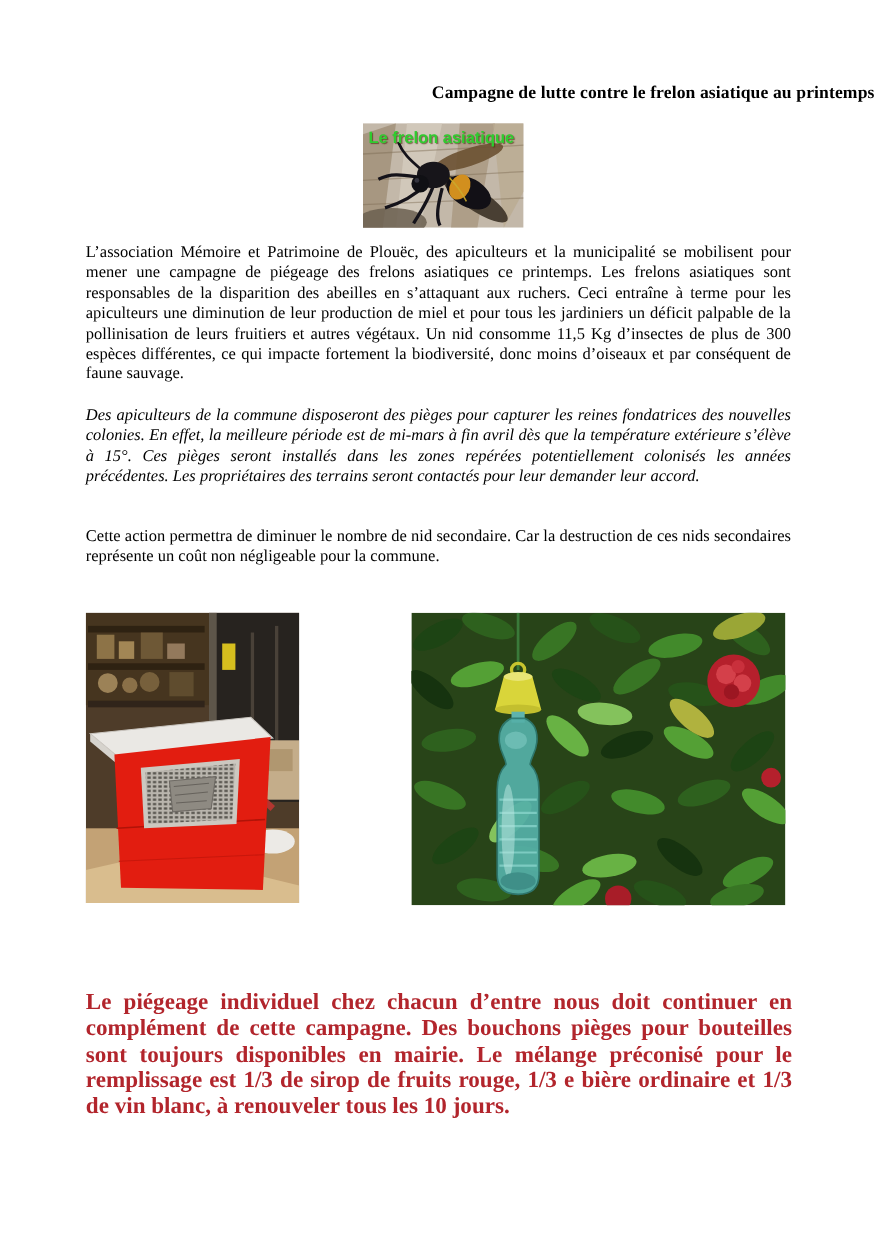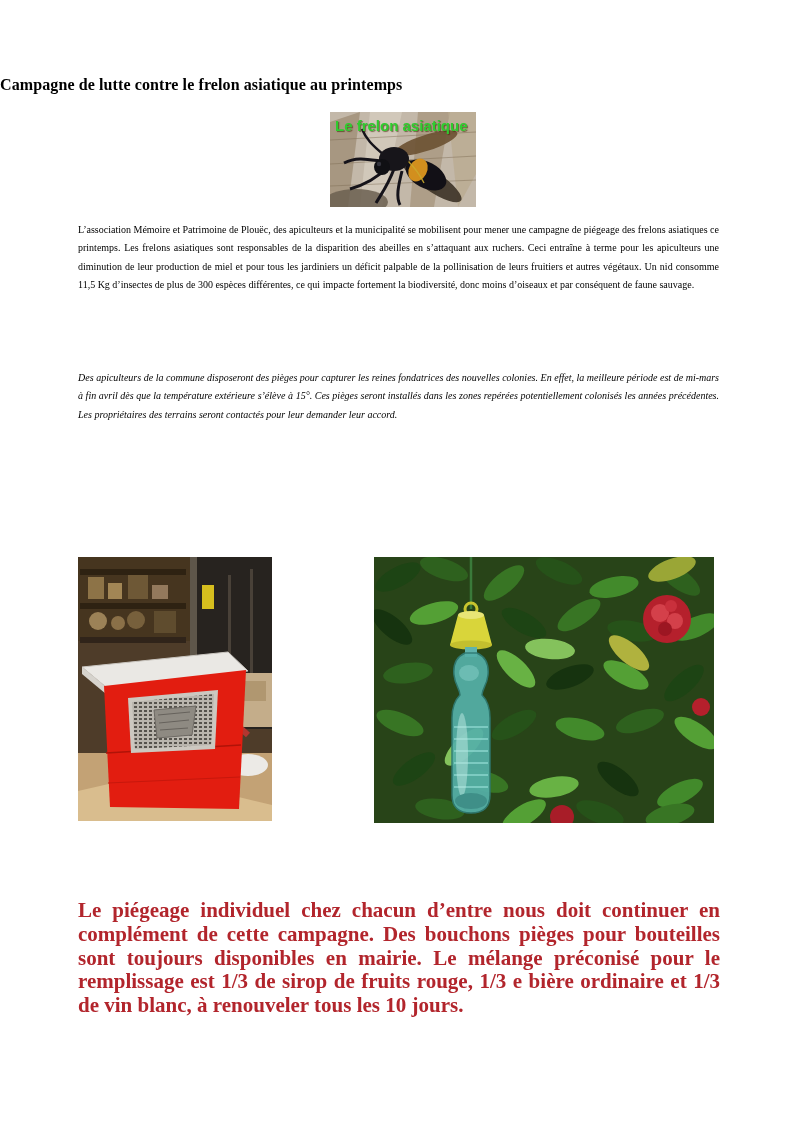--- a/index.html
+++ b/index.html
@@ -8,37 +8,37 @@
     position:relative;
     width:795px; height:1124px;
     background:#ffffff;
     font-family:"Liberation Serif", serif;
     color:#000000;
     overflow:hidden;
     margin:0 auto;
   }
   .title {
     position:absolute; top:76px; left:0; width:100%;
-    text-align:left; font-size:16px; font-weight:bold;
+    text-align:right; font-size:16px; font-weight:bold;
     letter-spacing:0.1px;
   }
   .hornet-fig {
     position:absolute; left:330px; top:112px; width:146px; height:95px;
   }
   .hornet-fig svg { display:block; width:100%; height:100%; }
   .hornet-caption {
     position:absolute; top:5px; left:5px;
     font-family:"Liberation Sans", sans-serif;
     font-weight:bold; font-size:15px; line-height:17px;
     color:#2fcc2f; white-space:nowrap;
     text-shadow:1px 1px 1px rgba(70,45,10,0.65);
   }
   .para {
     position:absolute; left:78px; width:641px;
-    text-align:justify; font-size:10px; line-height:18.4px;
+    text-align:justify; font-size:15px; line-height:18.4px;
   }
   .p1 { top:221px; }
   .p2 { top:369px;font-style:italic; }
   .p3 { top:479px; }
   .photo { position:absolute; top:557px; }
   .photo svg { display:block; width:100%; height:100%; }
   .photo-left  { left:78px;  width:194px; height:264px; }
   .photo-right { left:374px; width:340px; height:266px; }
   .highlight {
     position:absolute; left:78px; top:899px; width:642px;
@@ -77,20 +77,21 @@
         <ellipse cx="-2" cy="0" rx="15" ry="12" fill="#17151a"></ellipse>
         <circle cx="-14" cy="8" r="8" fill="#101014"></circle>
         <circle cx="-17" cy="5" r="2.2" fill="#34343e"></circle>
       </g>
     </svg>
     <figcaption class="hornet-caption">Le frelon asiatique</figcaption>
   </figure>
 
   <p class="para p1">L’association Mémoire et Patrimoine de Plouëc, des apiculteurs et la municipalité se mobilisent pour mener une campagne de piégeage des frelons asiatiques ce printemps. Les frelons asiatiques sont responsables de la disparition des abeilles en s’attaquant aux ruchers. Ceci entraîne à terme pour les apiculteurs une diminution de leur production de miel et pour tous les jardiniers un déficit palpable de la  pollinisation de leurs fruitiers et autres végétaux. Un nid consomme 11,5 Kg d’insectes de plus de 300 espèces différentes, ce qui impacte fortement la biodiversité, donc moins d’oiseaux et par conséquent de faune sauvage.</p>
   <p class="para p2">Des apiculteurs de la commune disposeront des pièges pour capturer les reines fondatrices des nouvelles colonies. En effet, la meilleure période est de mi-mars à fin avril dès que la température extérieure s’élève à 15°. Ces pièges seront installés dans les zones repérées potentiellement colonisés les années précédentes. Les propriétaires des terrains seront contactés pour leur demander leur accord.</p>
+  <p class="para p3">Cette action permettra de diminuer le nombre de nid secondaire. Car la destruction de ces nids secondaires représente un coût non négligeable pour la commune.</p>
 
   <div class="photo photo-left">
     <svg viewBox="0 0 194 264" preserveAspectRatio="none">
       <defs>
         <pattern id="mesh" width="5" height="4" patternUnits="userSpaceOnUse">
           <rect width="5" height="4" fill="#b9b5ad"></rect>
           <rect x="1" y="1" width="3" height="2" fill="#55524c"></rect>
         </pattern>
       </defs>
       <rect width="194" height="264" fill="#4e3c29"></rect>

